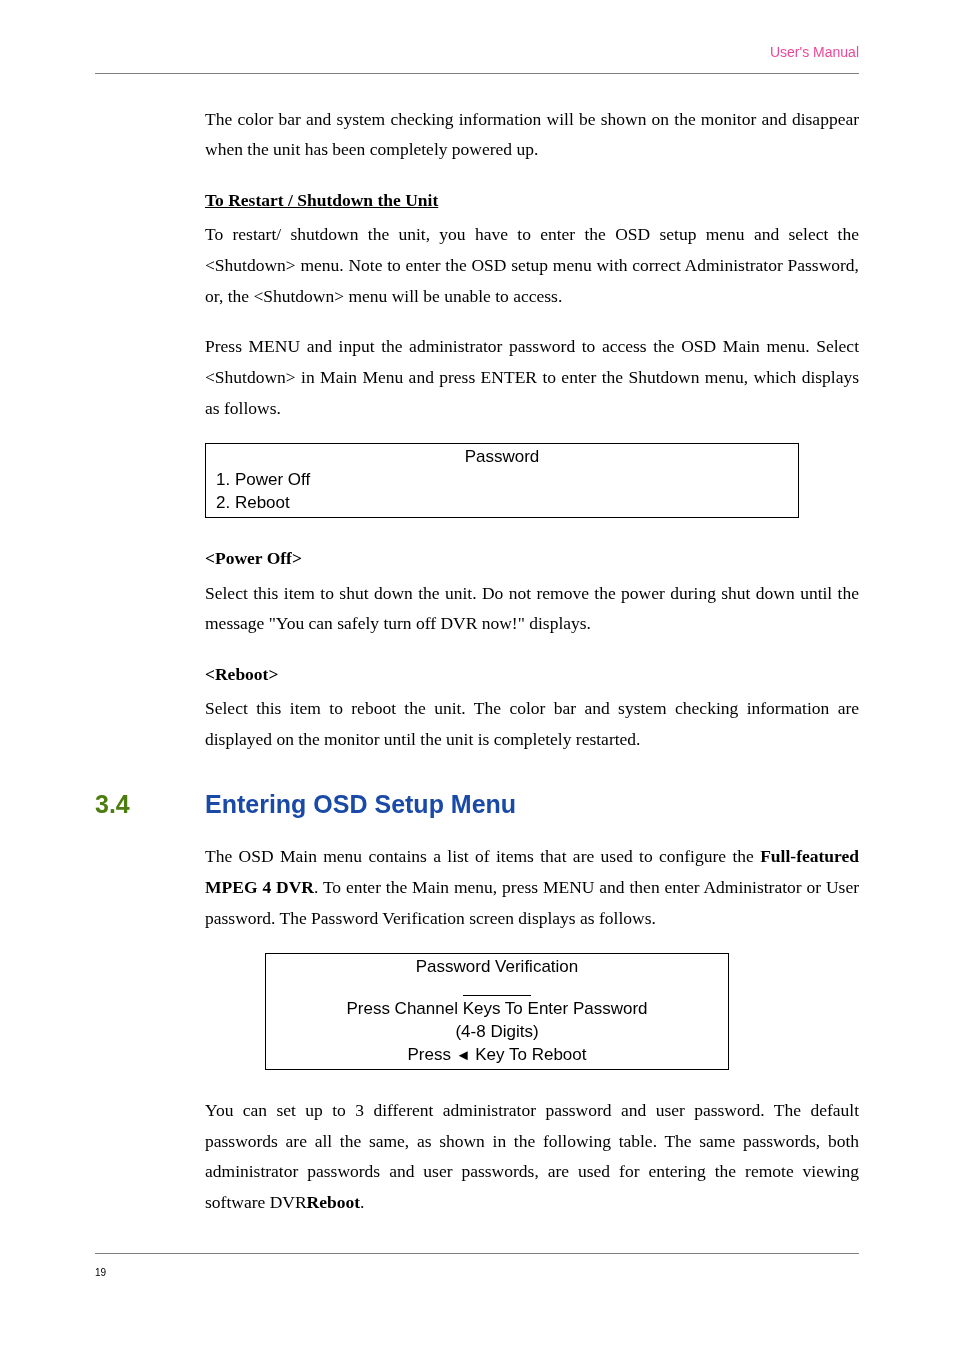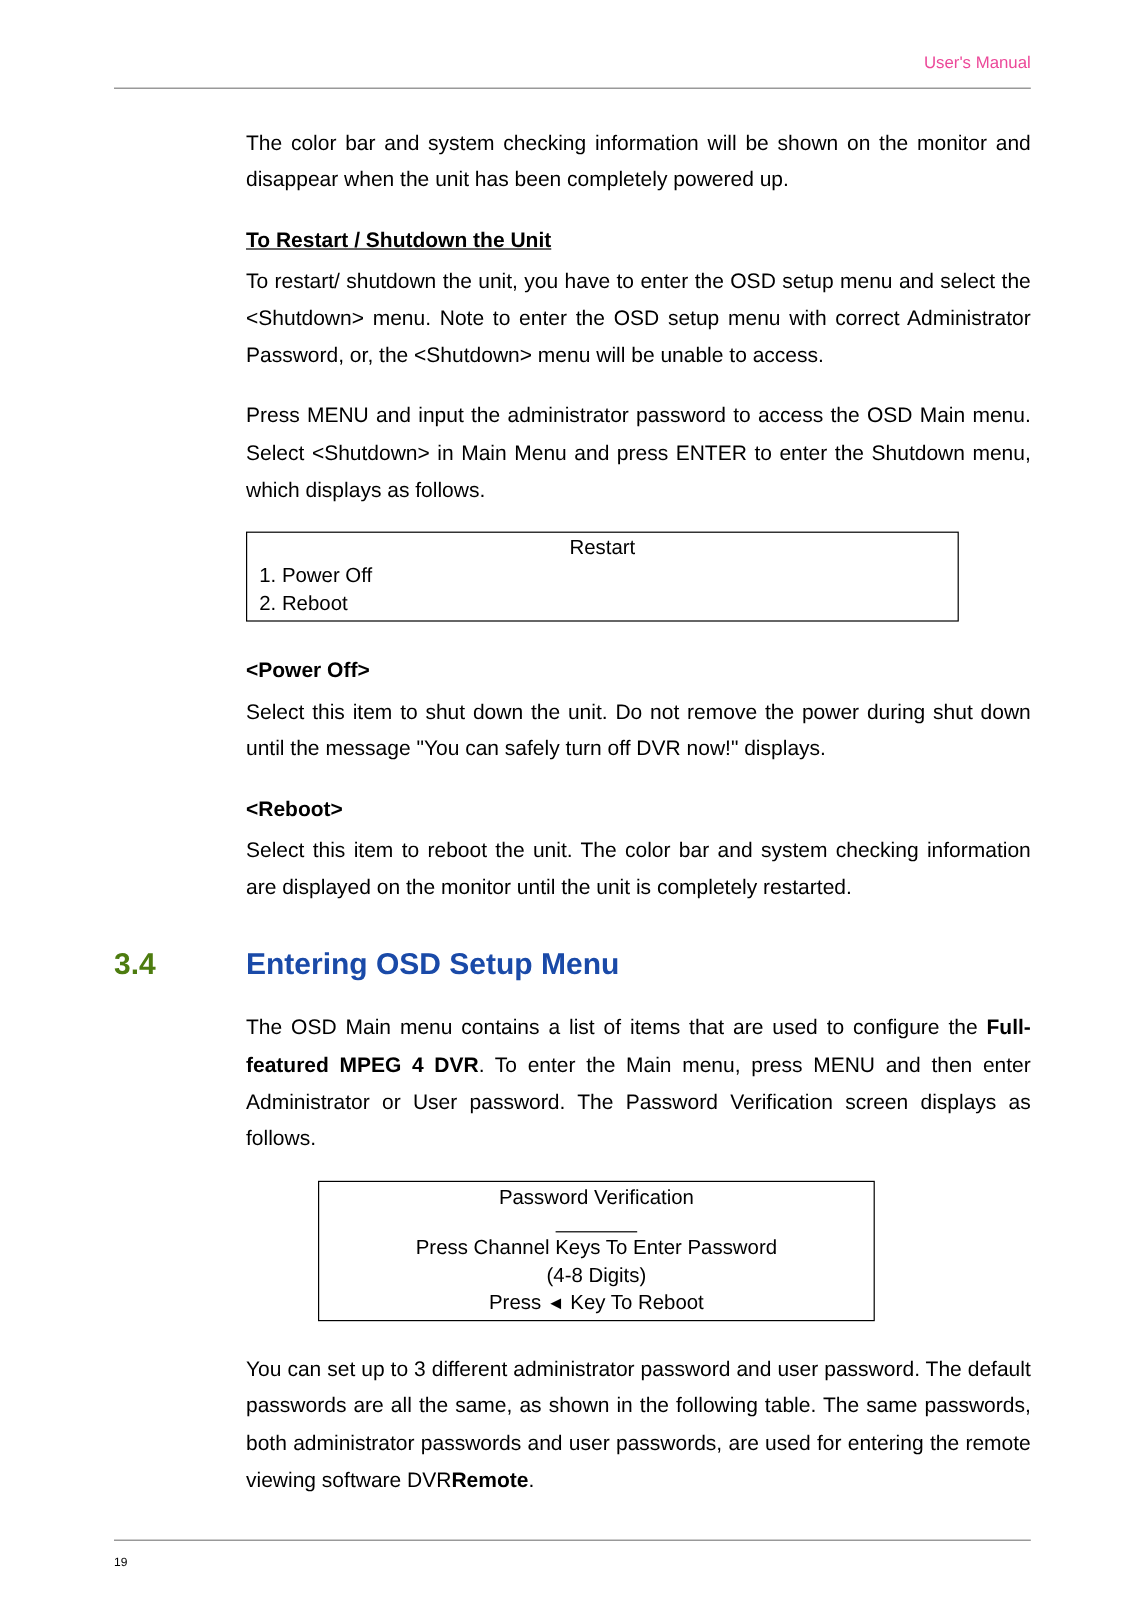--- a/index.html
+++ b/index.html
@@ -23,20 +23,21 @@
       border: none;
       border-top: 1.5px solid #808080;
       margin: 0 0 30px 0;
     }
     .content {
       margin-left: 110px;
     }
     .para {
       text-align: justify;
       margin: 0 0 20px 0;
+      font-family: Liberation Serif, serif;
     }
     .underline-bold {
       text-decoration: underline;
       font-weight: bold;
     }
     .bold {
       font-weight: bold;
     }
     .menu-box {
       border: 1.5px solid #000;
@@ -110,21 +111,21 @@
   <p class="para" style="margin-bottom:4px;">
     <span class="underline-bold">To Restart / Shutdown the Unit</span>
   </p>
 
   <p class="para">To restart/ shutdown the unit, you have to enter the OSD setup menu and select the &lt;Shutdown&gt; menu. Note to enter the OSD setup menu with correct Administrator Password, or, the &lt;Shutdown&gt; menu will be unable to access.</p>
 
   <p class="para">Press MENU and input the administrator password to access the OSD Main menu. Select &lt;Shutdown&gt; in Main Menu and press ENTER to enter the Shutdown menu, which displays as follows.</p>
 
   <div class="menu-box">
     <div class="menu-box-inner">
-      <div class="menu-title">Restart</div>
+      <div class="menu-title">Password</div>
       <div>1. Power Off</div>
       <div>2. Reboot</div>
     </div>
   </div>
 
   <p class="para" style="margin-bottom:4px;">
     <span class="bold">&lt;Power Off&gt;</span>
   </p>
   <p class="para">Select this item to shut down the unit. Do not remove the power during shut down until the message "You can safely turn off DVR now!" displays.</p>
 
@@ -150,19 +151,19 @@
     <div>Password Verification</div>
     <div class="verif-line"></div>
     <div>Press Channel Keys To Enter Password</div>
     <div>(4-8 Digits)</div>
     <div>
       <span>Press </span><span class="tri-left"></span><span> Key To Reboot</span>
     </div>
   </div>
 
   <p class="para">
-    <span>You can set up to 3 different administrator password and user password. The default passwords are all the same, as shown in the following table. The same passwords, both administrator passwords and user passwords, are used for entering the remote viewing software DVR</span><span class="bold">Remote</span><span>.</span>
+    <span>You can set up to 3 different administrator password and user password. The default passwords are all the same, as shown in the following table. The same passwords, both administrator passwords and user passwords, are used for entering the remote viewing software DVR</span><span class="bold">Reboot</span><span>.</span>
   </p>
 
 </div>
 
 <hr class="footer-line">
 <div class="page-num">19</div>
 
 </body></html>

